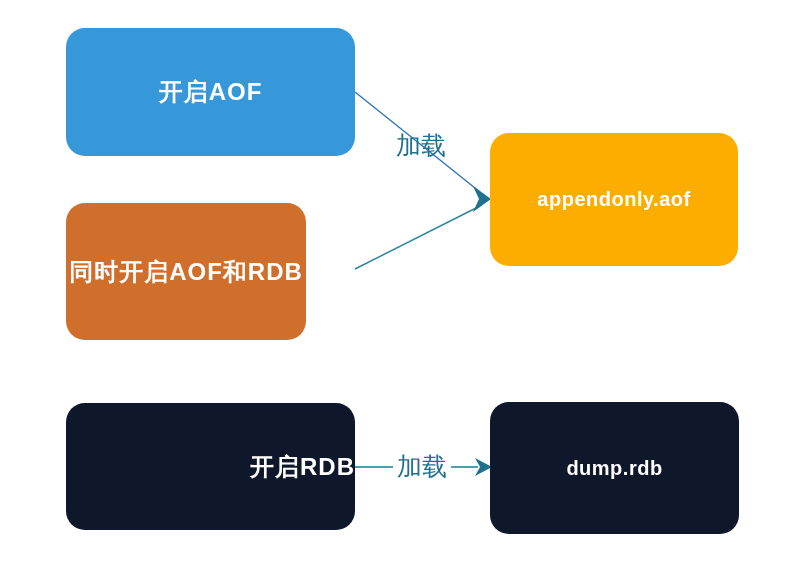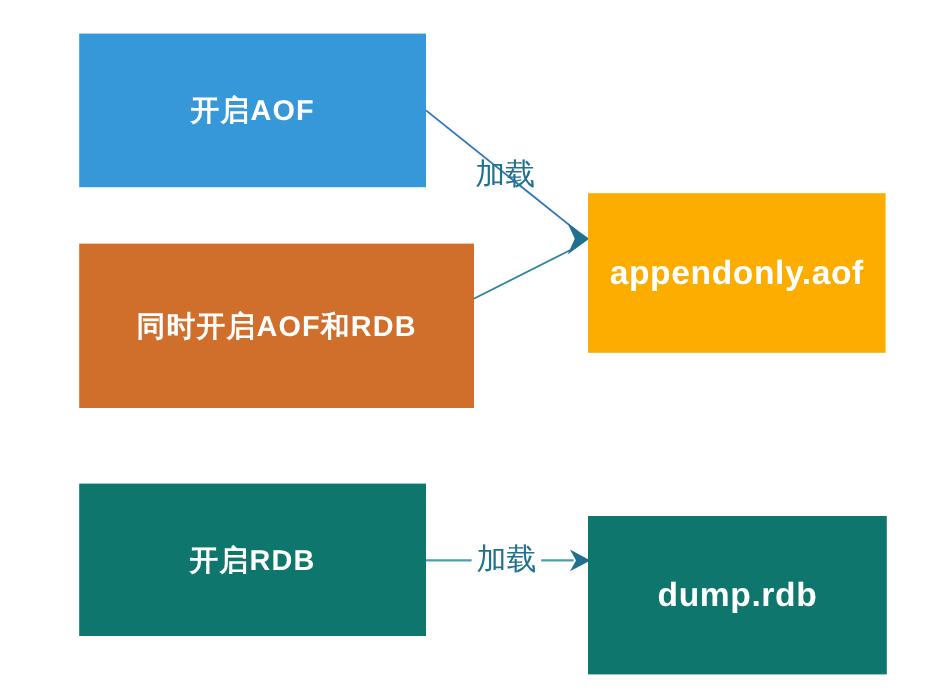--- a/index.html
+++ b/index.html
@@ -19,25 +19,26 @@
   }
   .node {
     position: absolute;
     display: flex;
     align-items: center;
     justify-content: center;
     color: #ffffff;
     font-weight: 600;
     text-align: center;
     box-sizing: border-box;
+    border-radius: 19px;
   }
   .node.cn { font-size: 24px; letter-spacing: 1px; }
-  .node.file { font-size: 28px; letter-spacing: 0.5px; margin-top: 28px; }
+  .node.file { font-size: 20px; letter-spacing: 0.5px; }
   #node-aof-enabled   { left: 66px;  top: 28px;  width: 289px; height: 128px; }
-  #node-both-enabled  { left: 66px;  top: 203px; width: 329px; height: 137px; }
+  #node-both-enabled  { left: 66px;  top: 203px; width: 240px; height: 137px; }
   #node-rdb-enabled   { left: 66px;  top: 403px; width: 289px; height: 127px; }
   #node-appendonly    { left: 490px; top: 133px; width: 248px; height: 133px; }
   #node-dump          { left: 490px; top: 402px; width: 249px; height: 132px; }
   .edge-label {
     position: absolute;
     font-size: 25px;
     font-weight: 400;
     line-height: 27px;
     white-space: nowrap;
     transform: translateX(-50%);
@@ -60,29 +61,29 @@
   </svg>
 
   <div class="node cn" id="node-aof-enabled" style="background: rgb(54, 151, 217); color: rgb(255, 255, 255);">
     <span>开启AOF</span>
   </div>
 
   <div class="node cn" id="node-both-enabled" style="background: rgb(208, 110, 43); color: rgb(255, 255, 255);">
     <span>同时开启AOF和RDB</span>
   </div>
 
-  <div class="node cn" id="node-rdb-enabled" style="background: #0f766e; color: rgb(255, 255, 255);">
+  <div class="node cn" id="node-rdb-enabled" style="background: #0f172a; color: rgb(255, 255, 255); justify-content: flex-end;">
     <span>开启RDB</span>
   </div>
 
   <div class="node file" id="node-appendonly" style="background: rgb(253, 173, 0); color: rgb(255, 255, 255);">
     <span>appendonly.aof</span>
   </div>
 
-  <div class="node file" id="node-dump" style="background: #0f766e; color: rgb(255, 255, 255);">
+  <div class="node file" id="node-dump" style="background: #0f172a; color: rgb(255, 255, 255);">
     <span>dump.rdb</span>
   </div>
 
   <div class="edge-label" id="edge-label-0" style="color: rgb(32, 113, 143);">加载</div>
 
 
   <div class="edge-label" id="edge-label-2" style="color: rgb(32, 113, 143);">加载</div>
 
 </div>
 

